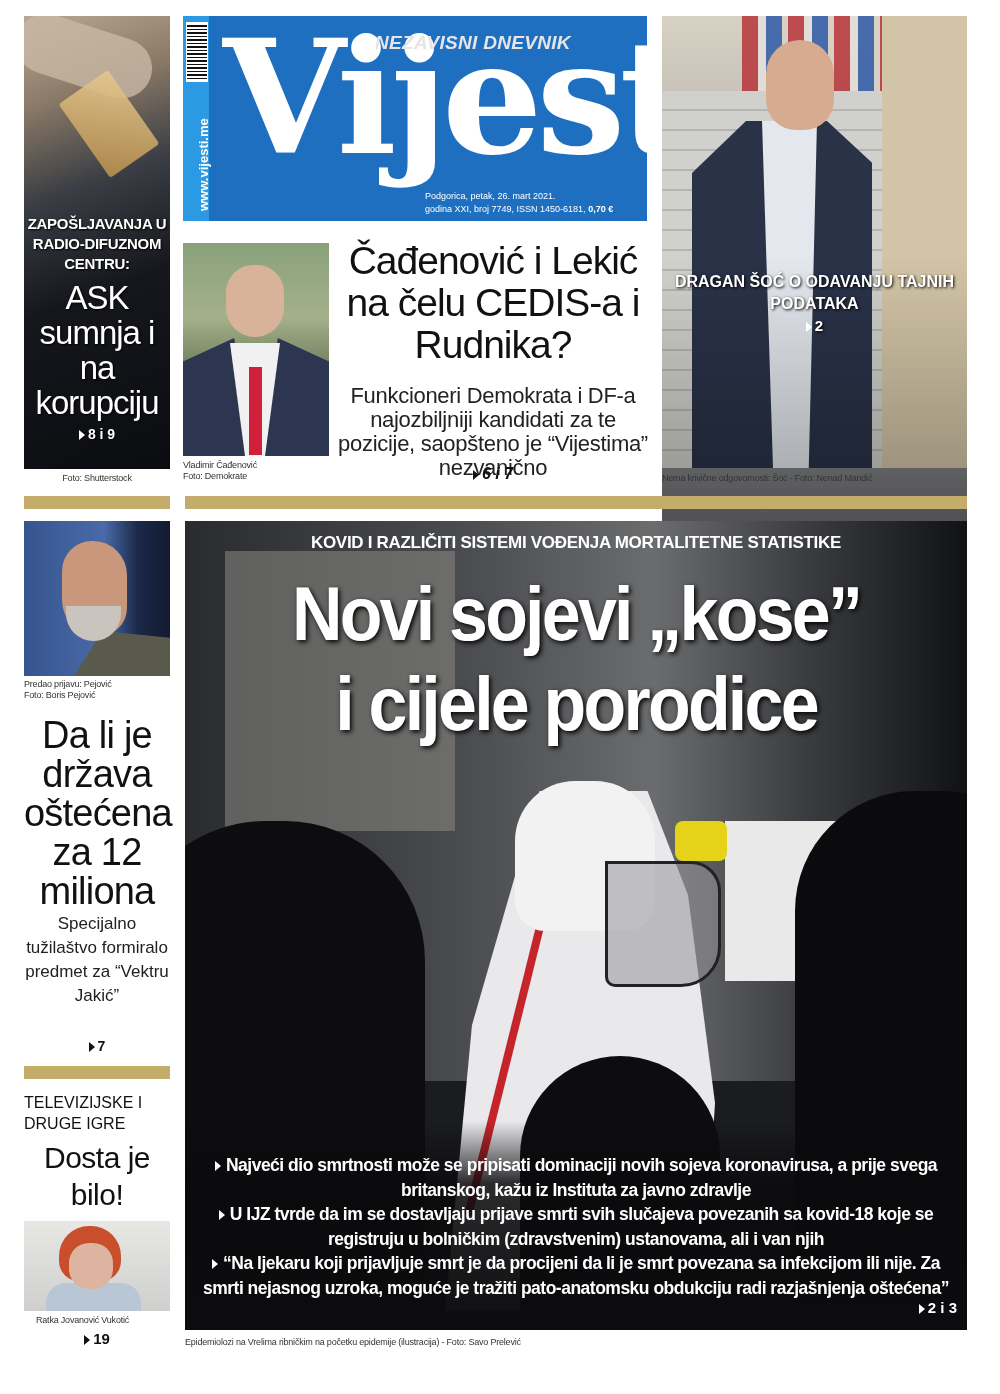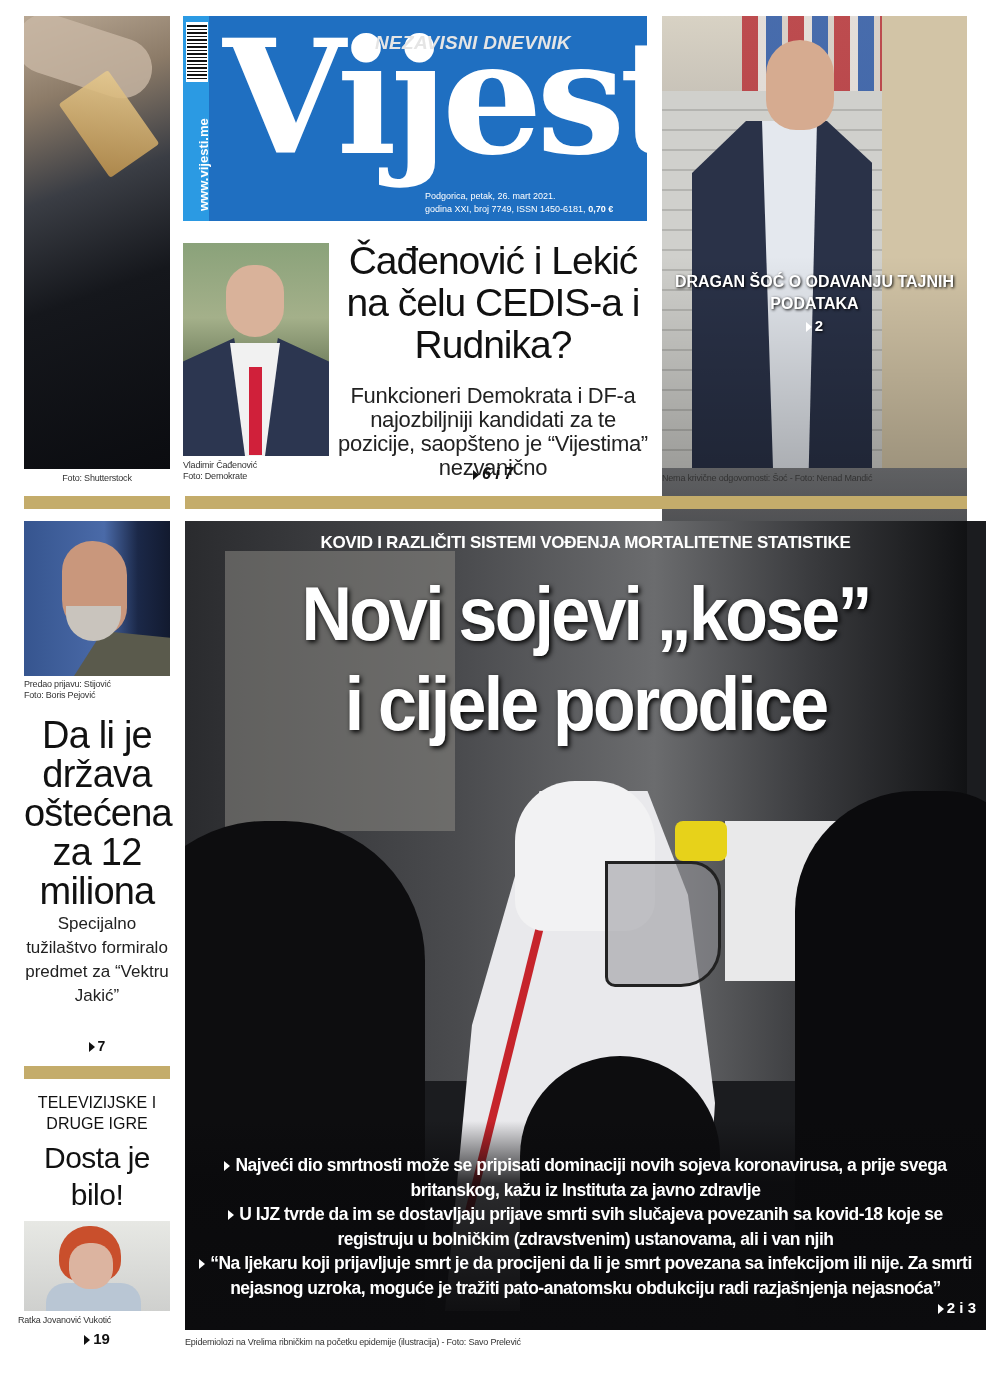--- a/index.html
+++ b/index.html
@@ -57,30 +57,30 @@
   
   #stij-photo{left:24px;top:521px;width:146px;height:155px;background:linear-gradient(90deg,#36558f 0%,#4a6aa8 55%,#1b2848 78%,#121a2f 100%);overflow:hidden;}
   #stij-photo .head{position:absolute;left:38px;top:20px;width:65px;height:95px;background:#c9977c;border-radius:30px 34px 28px 36px;}
   #stij-photo .beard{position:absolute;left:42px;top:85px;width:55px;height:35px;background:#c9c4bd;border-radius:0 0 28px 28px;}
   #stij-photo .body{position:absolute;left:50px;top:110px;width:96px;height:45px;background:#5a5a4c;clip-path:polygon(30% 0,100% 15%,100% 100%,0 100%);}
   #stij-caption{left:24px;top:679px;}
   #stij-headline{left:24px;top:716px;width:146px;text-align:center;font-size:38px;line-height:39px;letter-spacing:-0.8px;}
   #stij-deck{left:24px;top:912px;width:146px;text-align:center;font-size:17px;line-height:24px;color:#222;}
   #stij-ref{left:24px;top:1038px;width:146px;text-align:center;font-size:14px;}
   #gold-left2{left:24px;top:1066px;width:146px;height:13px;}
-  #tv-kicker{left:24px;top:1092px;width:146px;text-align:center;font-size:16px;line-height:21px;}
+  #tv-kicker{left:24px;top:1092px;width:146px;font-size:16px;line-height:21px;}
   #tv-headline{left:24px;top:1139px;width:146px;text-align:center;font-size:30px;line-height:37px;letter-spacing:-0.5px;}
   #ratka-photo{left:24px;top:1221px;width:146px;height:90px;background:linear-gradient(180deg,#e7e8e4,#cfd0ce);overflow:hidden;}
   #ratka-photo .hair{position:absolute;left:35px;top:5px;width:62px;height:55px;background:#c94f2c;border-radius:30px 30px 20px 20px;}
   #ratka-photo .face{position:absolute;left:45px;top:22px;width:44px;height:46px;background:#dcb4a0;border-radius:20px;}
   #ratka-photo .body{position:absolute;left:22px;top:62px;width:95px;height:30px;background:#b9c6d4;border-radius:20px 20px 0 0;}
-  #ratka-caption{left:18px;top:1315px;}
+  #ratka-caption{left:36px;top:1315px;}
   #ratka-ref{left:24px;top:1330px;width:146px;text-align:center;font-size:15px;}
   
-  #main{left:185px;top:521px;width:782px;height:809px;background:#1b1c1f;overflow:hidden;padding-left:19px;}
+  #main{left:185px;top:521px;width:782px;height:809px;background:#1b1c1f;overflow:hidden;}
   #main .bg1{position:absolute;left:0;top:0;width:782px;height:560px;background:linear-gradient(90deg,#2a2b2e 0%,#4a4b4e 35%,#6b6c6e 60%,#3a3b3e 80%,#111214 100%);}
   #main .board{position:absolute;left:40px;top:30px;width:230px;height:280px;background:#8a8984;opacity:.55;}
   #main .whitewall{position:absolute;left:540px;top:300px;width:170px;height:160px;background:#e9e9ea;}
   #main .suit{position:absolute;left:260px;top:270px;width:270px;height:520px;background:#e9e9ec;clip-path:polygon(35% 0,75% 0,90% 20%,100% 60%,95% 100%,0 100%,10% 45%);}
   #main .stripe{position:absolute;left:330px;top:280px;width:8px;height:420px;background:#c6242b;transform:rotate(14deg);}
   #main .hood{position:absolute;left:330px;top:260px;width:140px;height:150px;background:#f2f2f3;border-radius:60px 60px 30px 30px;}
   #main .visor{position:absolute;left:420px;top:340px;width:110px;height:120px;background:rgba(150,150,155,.55);border:3px solid #222;border-radius:0 30px 40px 10px;}
   #main .yellow{position:absolute;left:490px;top:300px;width:52px;height:40px;background:#e7d21a;border-radius:8px;}
   #main .sil1{position:absolute;left:-60px;top:300px;width:300px;height:520px;background:#0d0d0f;border-radius:140px 140px 0 0;}
   #main .sil2{position:absolute;left:335px;top:535px;width:200px;height:300px;background:#0d0d0f;border-radius:100px 100px 0 0;}
@@ -93,20 +93,25 @@
   #main-bullets .tri{display:inline-block;width:0;height:0;border-top:5px solid transparent;border-bottom:5px solid transparent;border-left:6px solid #fff;margin-right:5px;vertical-align:middle;}
   #main-ref{position:absolute;right:10px;top:778px;color:#fff;font-size:15px;}
   #main-caption{left:185px;top:1337px;}
 </style>
 </head>
 <body>
 
 <div id="promo-left" class="abs">
   <div class="hand"></div>
   <div class="bill"></div>
+  <div class="txt">
+    <div class="kicker">ZAPOŠLJAVANJA U RADIO-DIFUZNOM CENTRU:</div>
+    <div class="head cond">ASK sumnja i na korupciju</div>
+    <div class="ref"><span class="tri"></span><span>8 i 9</span></div>
+  </div>
 </div>
 <div id="left-foto-caption" class="abs caption">Foto: Shutterstock</div>
 
 <div id="masthead" class="abs">
   <div class="strip">
     <div class="barcode"></div>
     <div class="url">www.vijesti.me</div>
   </div>
   <div class="logo">Vijesti</div>
   <div class="tagline">NEZAVISNI DNEVNIK</div>
@@ -147,21 +152,21 @@
 
 <div id="gold-left" class="abs gold"></div>
 <div id="gold-main" class="abs gold"></div>
 
 <div id="stij-photo" class="abs">
   <div class="body"></div>
     <div class="head"></div>
     <div class="beard"></div>
 </div>
 <div id="stij-caption" class="abs caption">
-  <div>Predao prijavu: Stijović</div>
+  <div>Predao prijavu: Pejović</div>
   <div>Foto: Boris Pejović</div>
 </div>
 <div id="stij-headline" class="abs cond">Da li je država oštećena za 12 miliona</div>
 <div id="stij-deck" class="abs cond">Specijalno tužilaštvo formiralo predmet za “Vektru Jakić”</div>
 <div id="stij-ref" class="abs ref"><span class="tri"></span><span>7</span></div>
 
 <div id="gold-left2" class="abs gold"></div>
 
 <div id="tv-kicker" class="abs cond">TELEVIZIJSKE I DRUGE IGRE</div>
 <div id="tv-headline" class="abs cond">Dosta je bilo!</div>
@@ -187,17 +192,17 @@
     <div class="sil3"></div>
   <div class="bottomfade"></div>
   <div id="main-kicker" class="cond">KOVID I RAZLIČITI SISTEMI VOĐENJA MORTALITETNE STATISTIKE</div>
   <div id="main-headline" class="cond">
     <div>Novi sojevi „kose”</div>
     <div>i cijele porodice</div>
   </div>
   <div id="main-bullets" class="cond">
     <span class="b"><span class="tri"></span><span>Najveći dio smrtnosti može se pripisati dominaciji novih sojeva koronavirusa, a prije svega britanskog, kažu iz Instituta za javno zdravlje</span></span>
     <span class="b"><span class="tri"></span><span>U IJZ tvrde da im se dostavljaju prijave smrti svih slučajeva povezanih sa kovid-18 koje se registruju u bolničkim (zdravstvenim) ustanovama, ali i van njih</span></span>
-    <span class="b"><span class="tri"></span><span>“Na ljekaru koji prijavljuje smrt je da procijeni da li je smrt povezana sa infekcijom ili nije. Za smrti nejasnog uzroka, moguće je tražiti pato-anatomsku obdukciju radi razjašnjenja nejasnoća”</span></span>
+    <span class="b"><span class="tri"></span><span>“Na ljekaru koji prijavljuje smrt je da procijeni da li je smrt povezana sa infekcijom ili nije. Za smrti nejasnog uzroka, moguće je tražiti pato-anatomsku obdukciju radi razjašnjenja oštećena”</span></span>
   </div>
   <div id="main-ref" class="ref"><span class="tri"></span><span>2 i 3</span></div>
 </div>
 <div id="main-caption" class="abs caption">Epidemiolozi na Vrelima ribničkim na početku epidemije (ilustracija) - Foto: Savo Prelević</div>
 
 </body></html>

